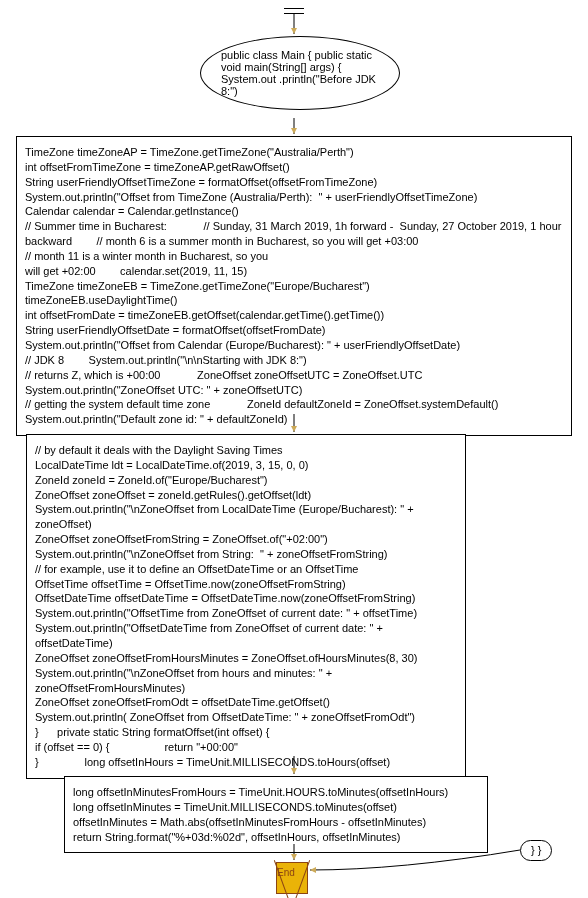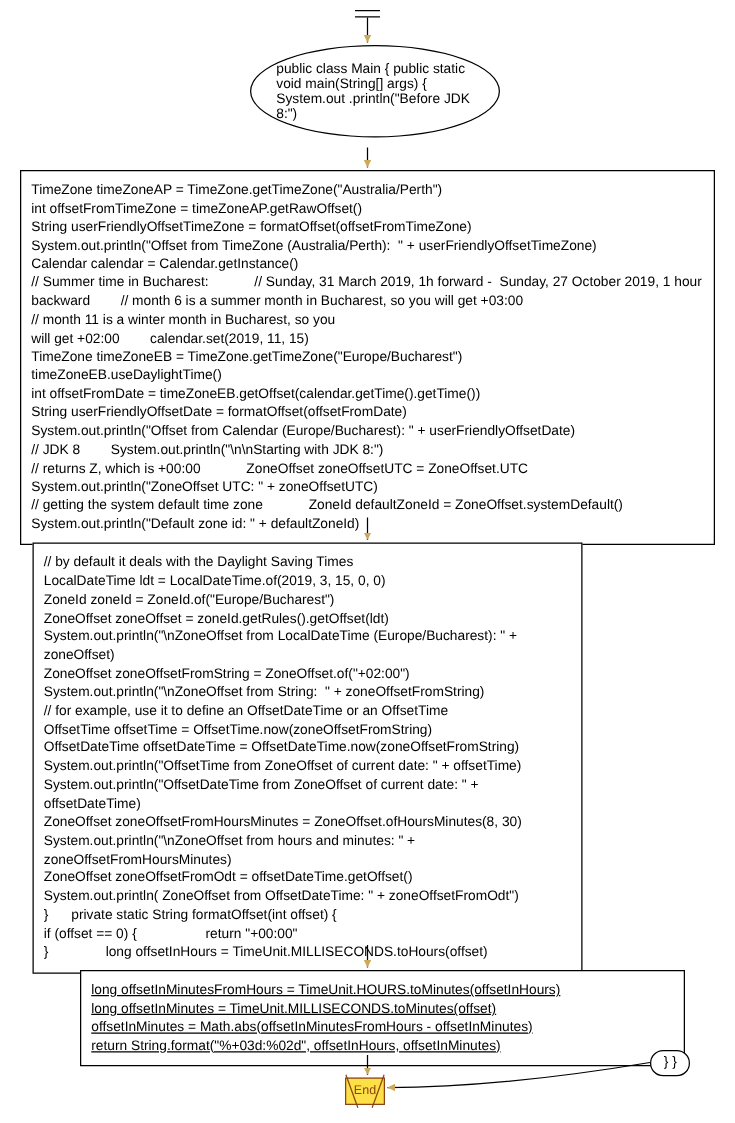--- a/index.html
+++ b/index.html
@@ -33,33 +33,32 @@
     .node-box {
       position: absolute;
       border: 1px solid #000;
       padding: 8px 8px;
       background: #fff;
       font-size: 11px;
       line-height: 1.35;
     }
     .box1 { left: 16px; top: 136px; width: 556px; }
     .box2 { left: 26px; top: 434px; width: 440px; }
-    .box3 { left: 64px; top: 776px; width: 484px; text-decoration: underline; }
+    .box3 { left: 64px; top: 776px; width: 424px; }
     .node-end {
       position: absolute;
       left: 276px;
       top: 862px;
       width: 32px;
-      height: 22px;
+      height: 32px;
       border: 1px solid #8b4513;
       color: #8b4513;
-      text-align: center;
       font-size: 10px;
       line-height: 20px;
-      background: #fde047;
+      background: #eab308;
     }
     .node-end::before,
     .node-end::after {
       content: '';
       position: absolute;
       background: #8b4513;
       width: 1px;
       height: 140%;
     }
     .node-end::before { left: 4px; top: -4px; transform: rotate(-20deg); }

